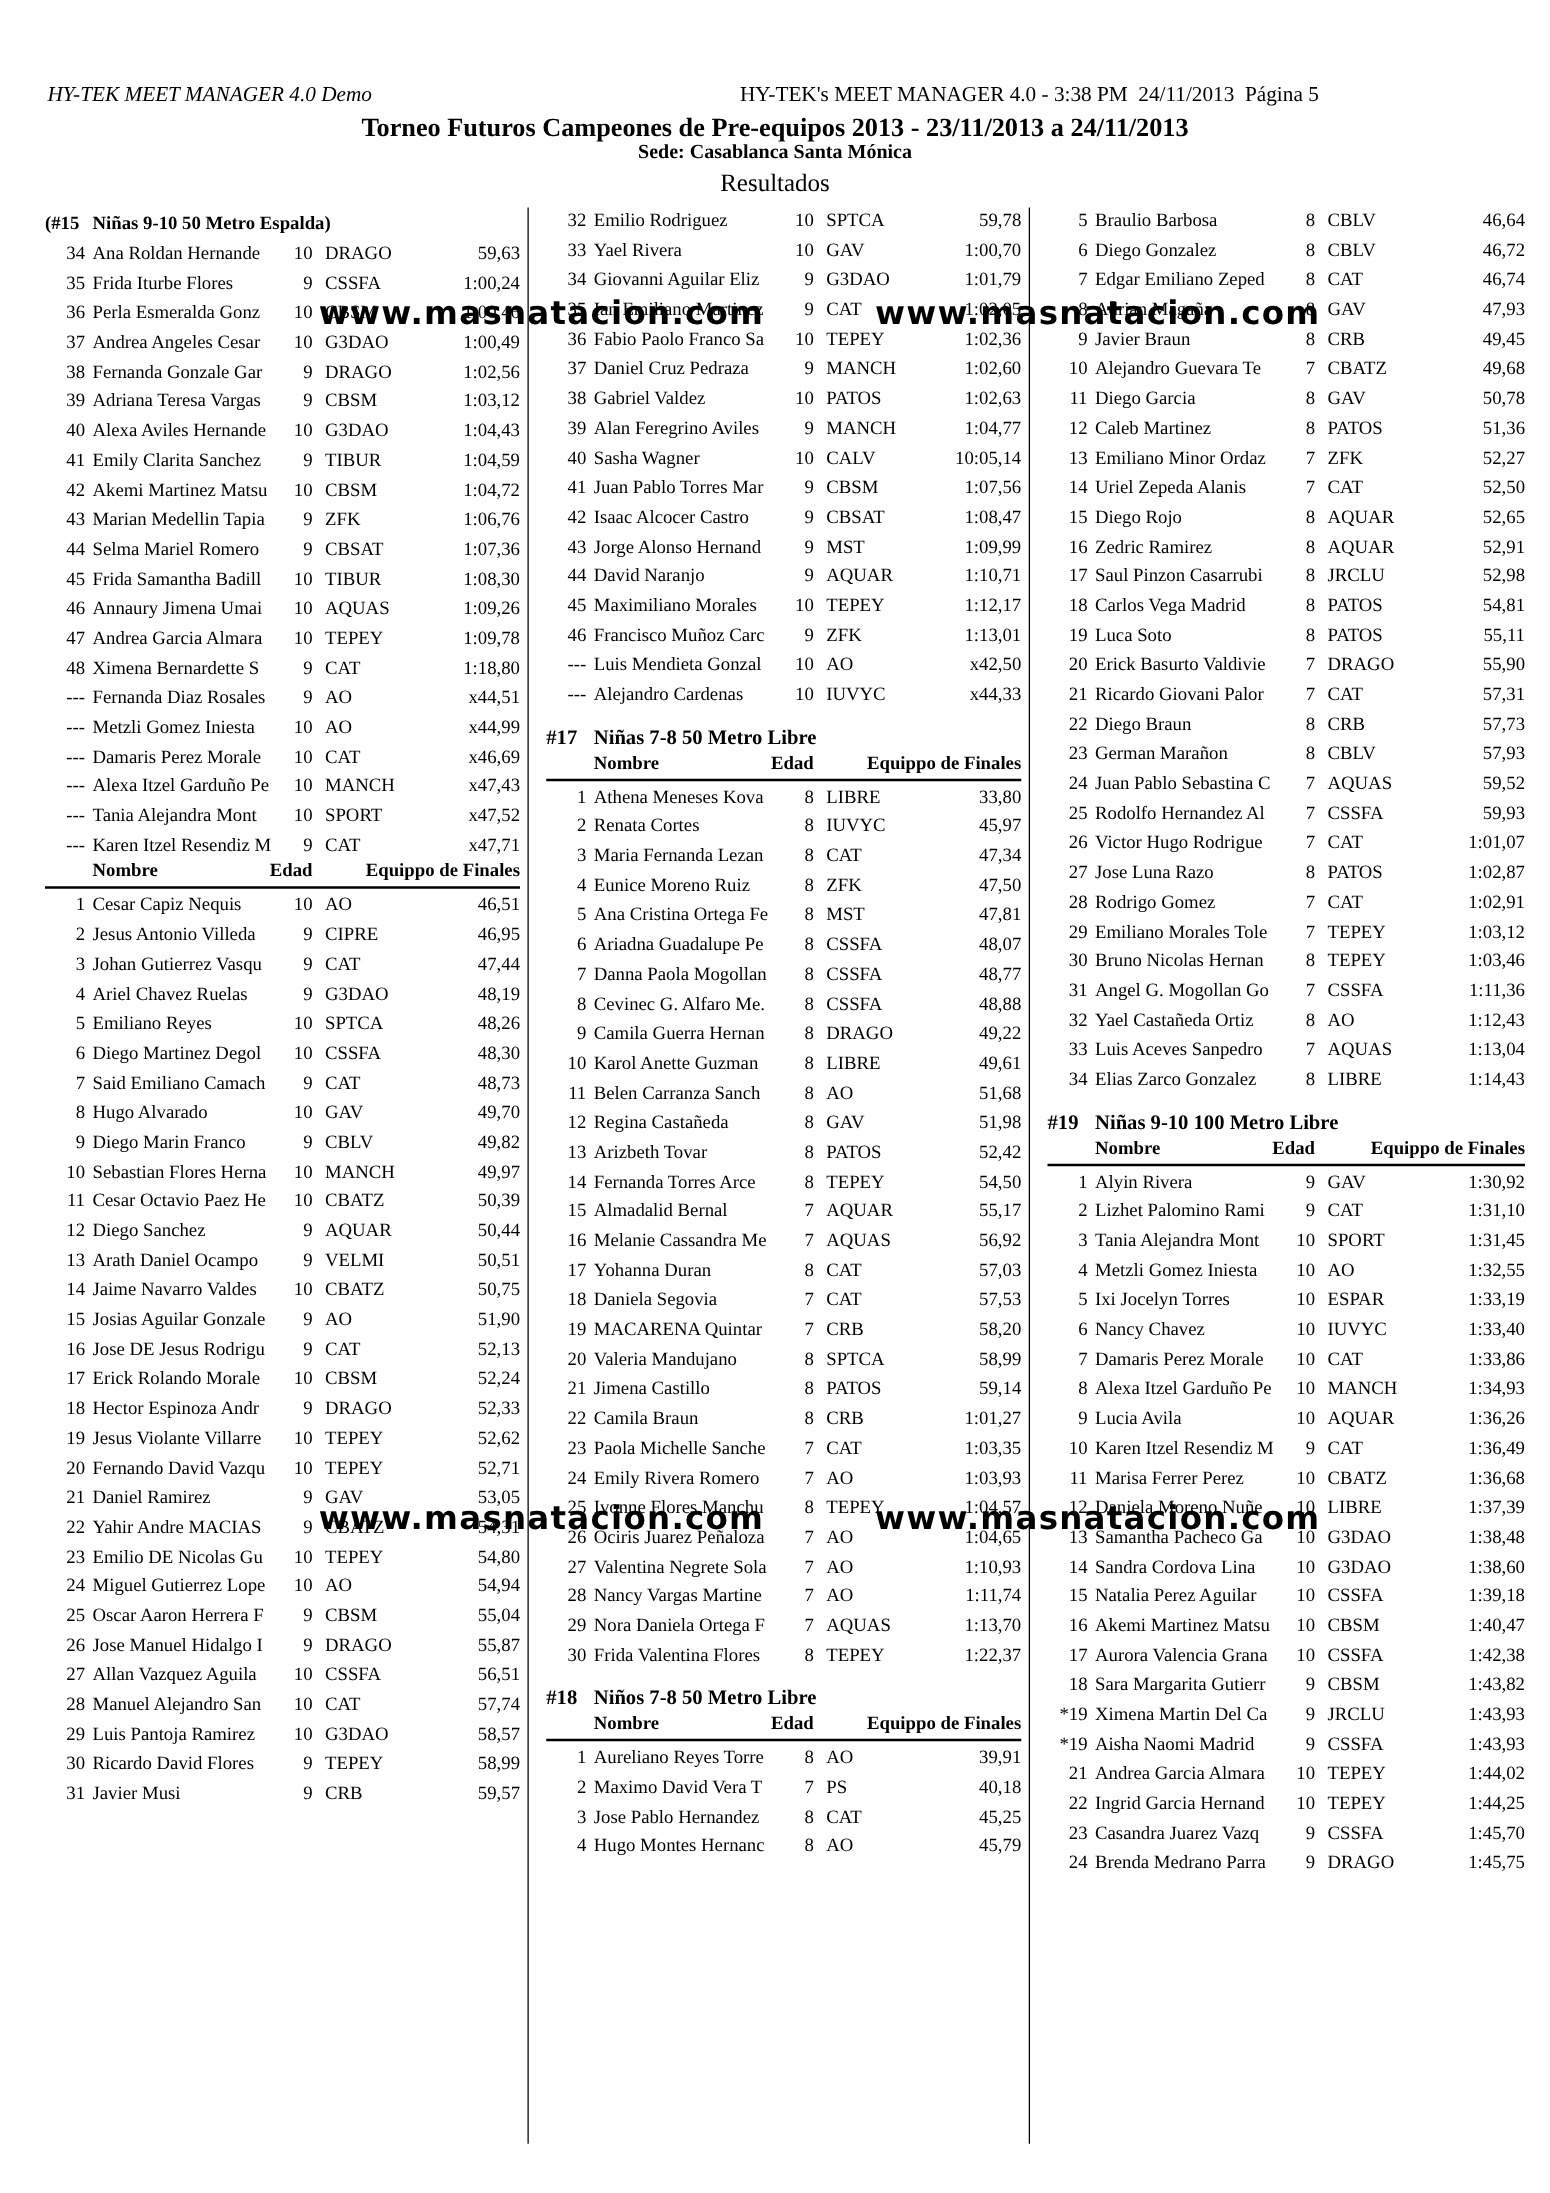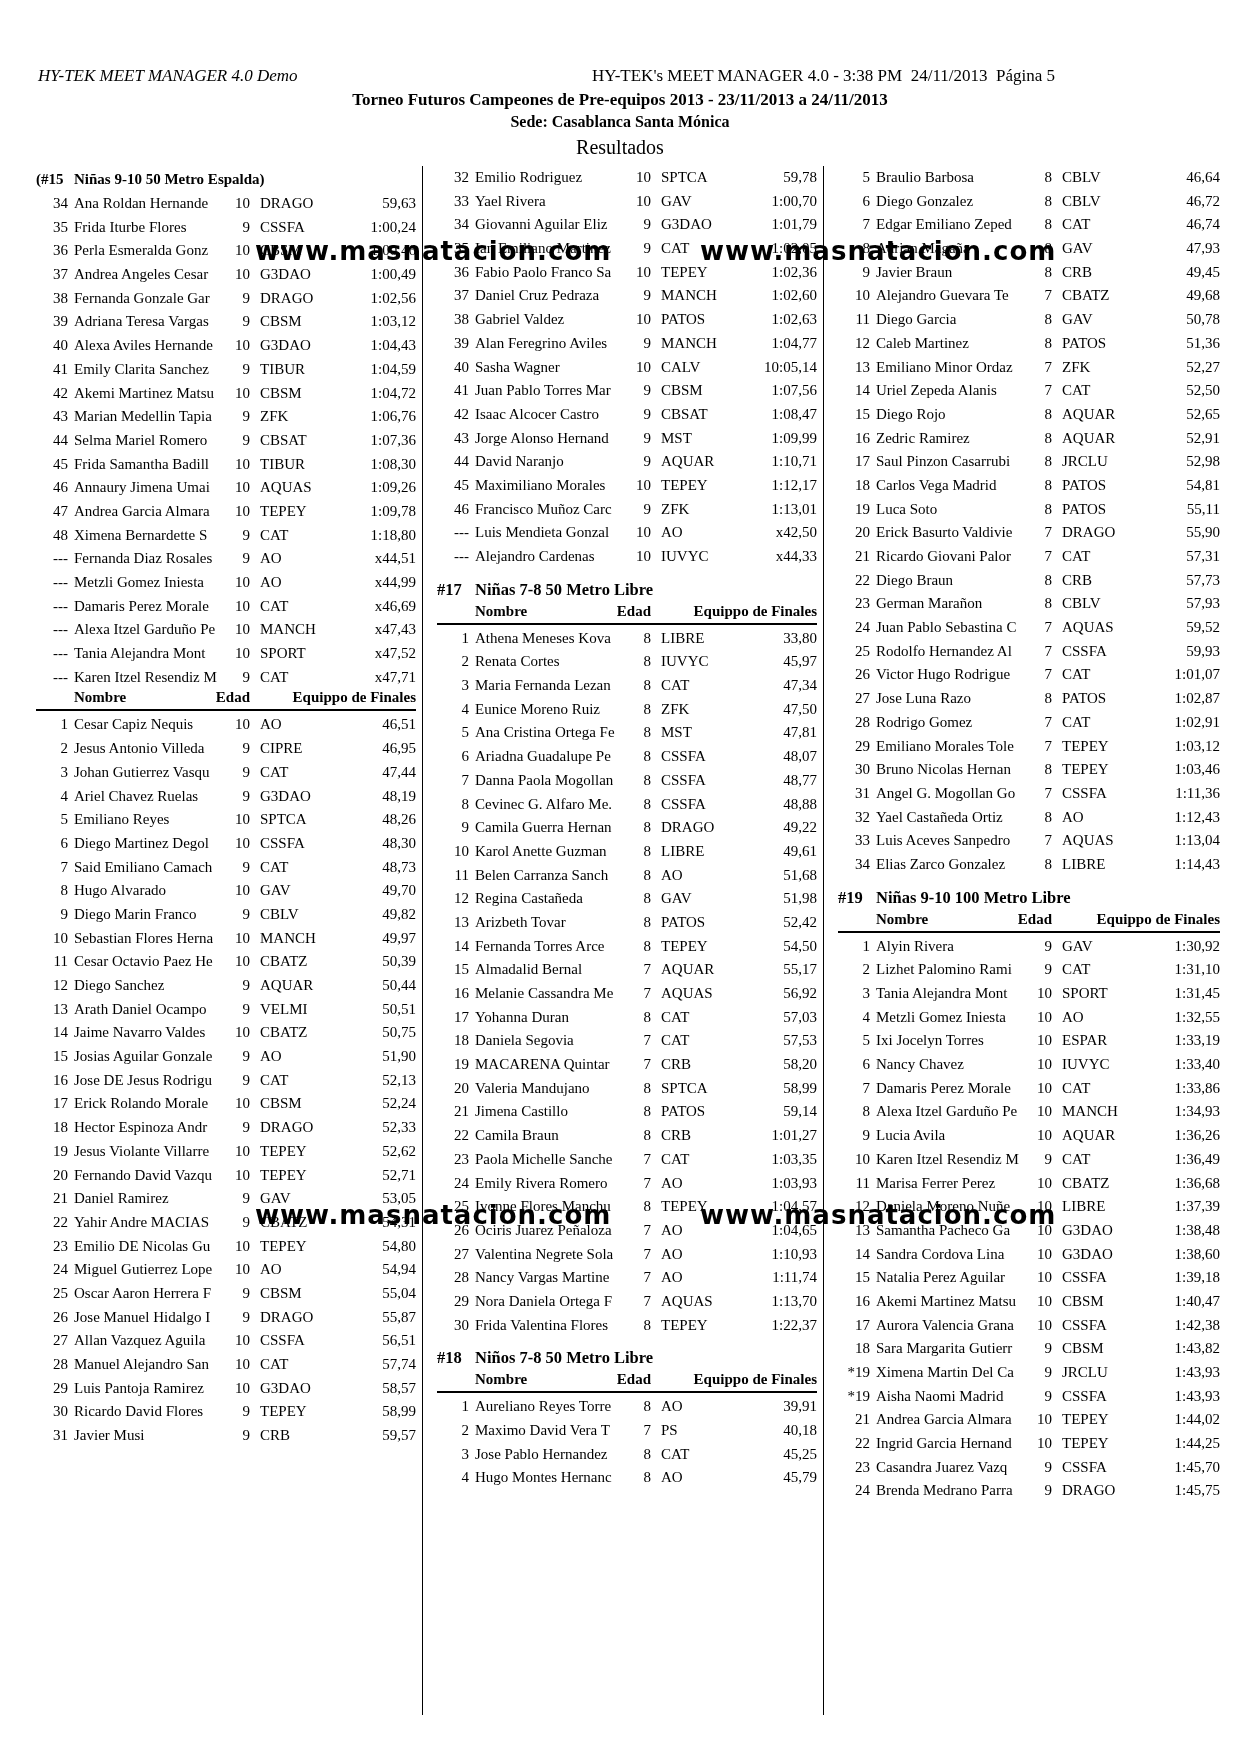--- a/index.html
+++ b/index.html
@@ -1,21 +1,21 @@
 <!DOCTYPE html>
 <html><head>
 <meta charset="utf-8">
 <style>
   html, body { margin:0; padding:0; background:#ffffff; }
   body { width:1240px; height:1754px; position:relative; overflow:hidden;
          font-family:"Liberation Serif","DejaVu Serif",serif; color:#000; }
   .hdr-left { position:absolute; left:38px; top:66px; font-size:17px;font-style:italic; }
   .hdr-right { position:absolute; left:592px; top:66px; font-size:17px; white-space:pre;text-align:center; }
   .title { position:absolute; left:0; width:1240px; text-align:center; font-weight:bold; }
-  .t1 { top:90px; font-size:17px; }
+  .t1 { top:90px; font-size:21px; }
   .t2 { top:113px; font-size:16px; }
   .t3 { top:136px; font-size:20px; font-weight:normal; }
   .col { position:absolute; top:166px; }
   .col1 { left:36px; width:380px; }
   .col2 { left:437px; width:380px; }
   .col3 { left:838px; width:382px; }
   .divider { position:absolute; top:166px; width:1px; height:1549px; background:#000; }
   .d1 { left:422px; } .d2 { left:823px; }
   .row { height:23.7px; line-height:23.7px; font-size:15px; position:relative; white-space:nowrap; }
   .row span { position:absolute; top:0; }

